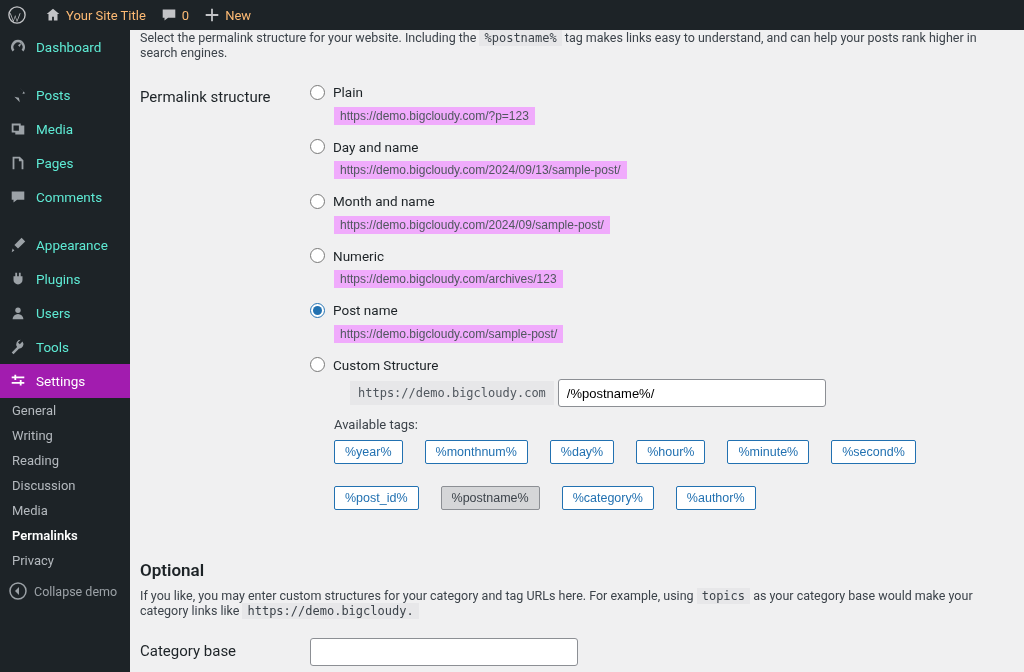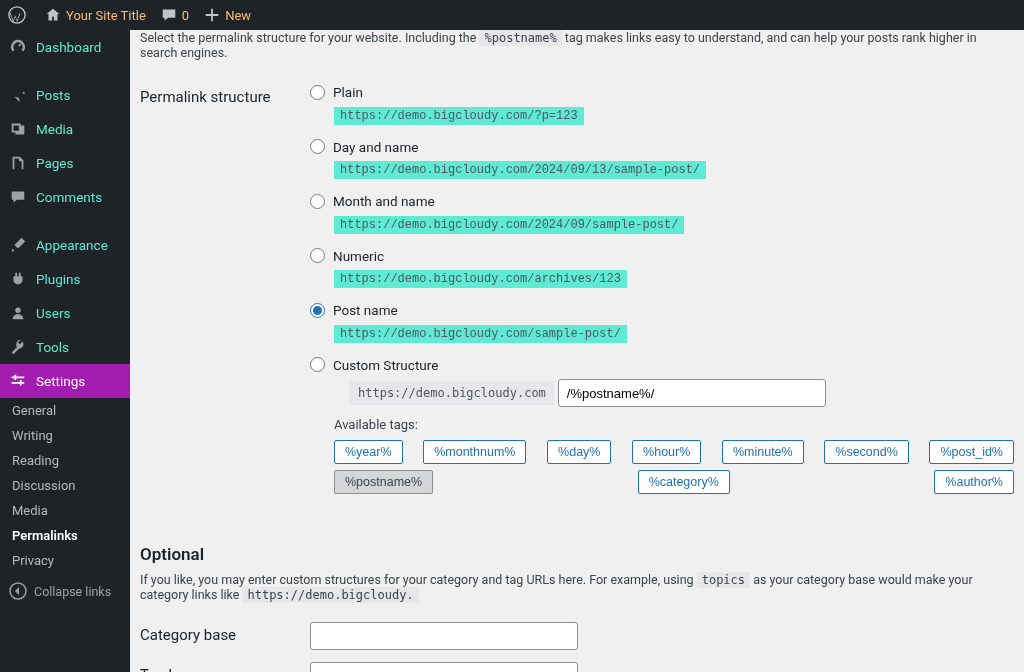--- a/index.html
+++ b/index.html
@@ -30,29 +30,29 @@
 .desc { font-size: 12.5px; color: #3c434a; margin-bottom: 22px; padding-top: 0; }
 code.inline { background: #e7e7e9; padding: 1px 5px; font-family: Consolas, Monaco, monospace; font-size: 12px; }
 
 .form-table { width: 100%; border-collapse: collapse; }
 .form-table th { text-align: left; vertical-align: top; width: 170px; padding: 6px 10px 6px 0; font-weight: 400; font-size: 15px; color: #1d2327; }
 .form-table td { padding: 2px 0 10px 0; vertical-align: top; }
 
 .opt { margin-bottom: 14px; }
 .opt label { display: inline-flex; align-items: center; font-size: 13.5px; cursor: pointer; color: #1d2327; }
 .opt input[type=radio] { width: 15px; height: 15px; margin-right: 8px; accent-color: #2271b1; }
-.opt .example { display: block; margin: 4px 0 0 24px; font-family: Liberation Mono, monospace; font-size: 12px; color: #50575e; background: #5eead4; padding: 2px 6px; width: fit-content; }
+.opt .example { display: block; margin: 4px 0 0 24px; font-family: Liberation Sans, sans-serif; font-size: 12px; color: #50575e; background: #f0abfc; padding: 2px 6px; width: fit-content; }
 
 .custom-row { display: flex; align-items: center; margin: 4px 0 0 40px; }
 .prefix { font-family: Consolas, Monaco, monospace; font-size: 12px; color: #50575e; background: #e7e7e9; padding: 5px 8px; }
 input.text { border: 1px solid #8c8f94; border-radius: 3px; padding: 4px 8px; font-size: 13px; height: 28px; background: #fff; }
 .custom-input { width: 268px; margin-left: 4px; }
 
 .avail-label { margin: 10px 0 0 24px; font-size: 13px; color: #3c434a; }
-.tags { margin: 8px 0 0 24px; display: flex; flex-wrap: wrap; gap: 6px; justify-content: space-between; }
+.tags { margin: 8px 0 0 24px; display: flex; flex-wrap: wrap; gap: 22px; }
 .tag { border: 1px solid #2271b1; color: #2271b1; background: #fff; padding: 4px 10px; font-size: 12.5px; border-radius: 2px; cursor: pointer; }
 .tag.active { background: #d5d6d8; border-color: #8c8f94; color: #3c434a; }
 
 h2.section { font-size: 17px; font-weight: 600; color: #1d2327; margin: 26px 0 8px 0; }
 .section-desc { font-size: 12.5px; color: #3c434a; margin-bottom: 18px; }
 
 .base-input { width: 268px; }
 </style>
 </head>
 <body>
@@ -199,21 +199,21 @@
       </li>
     <li>
         <span>Privacy</span>
       </li>
   </ul>
   <div class="collapse">
     <span class="micon"><svg viewBox="0 0 20 20" fill="#9ca2a7">
           <circle cx="10" cy="10" r="8" fill="none" stroke="#9ca2a7" stroke-width="1.5"></circle>
           <path d="M11 6l-4 4 4 4z"></path>
         </svg></span>
-    <span>Collapse links</span>
+    <span>Collapse demo</span>
   </div>
 </div>
 
 <div class="content">
   <p class="desc">
     <span>Select the permalink structure for your website. Including the </span><code class="inline">%postname%</code><span> tag makes links easy to understand, and can help your posts rank higher in search engines.</span>
   </p>
 
   <table class="form-table">
     <tbody>

